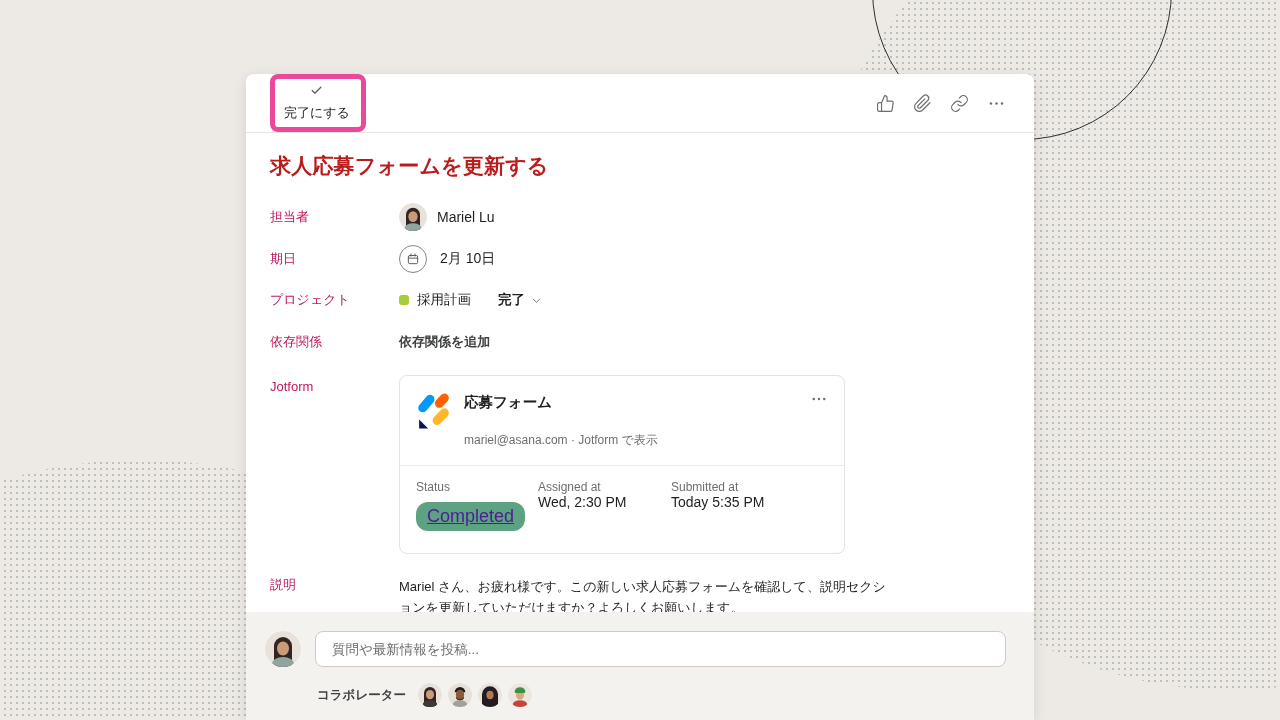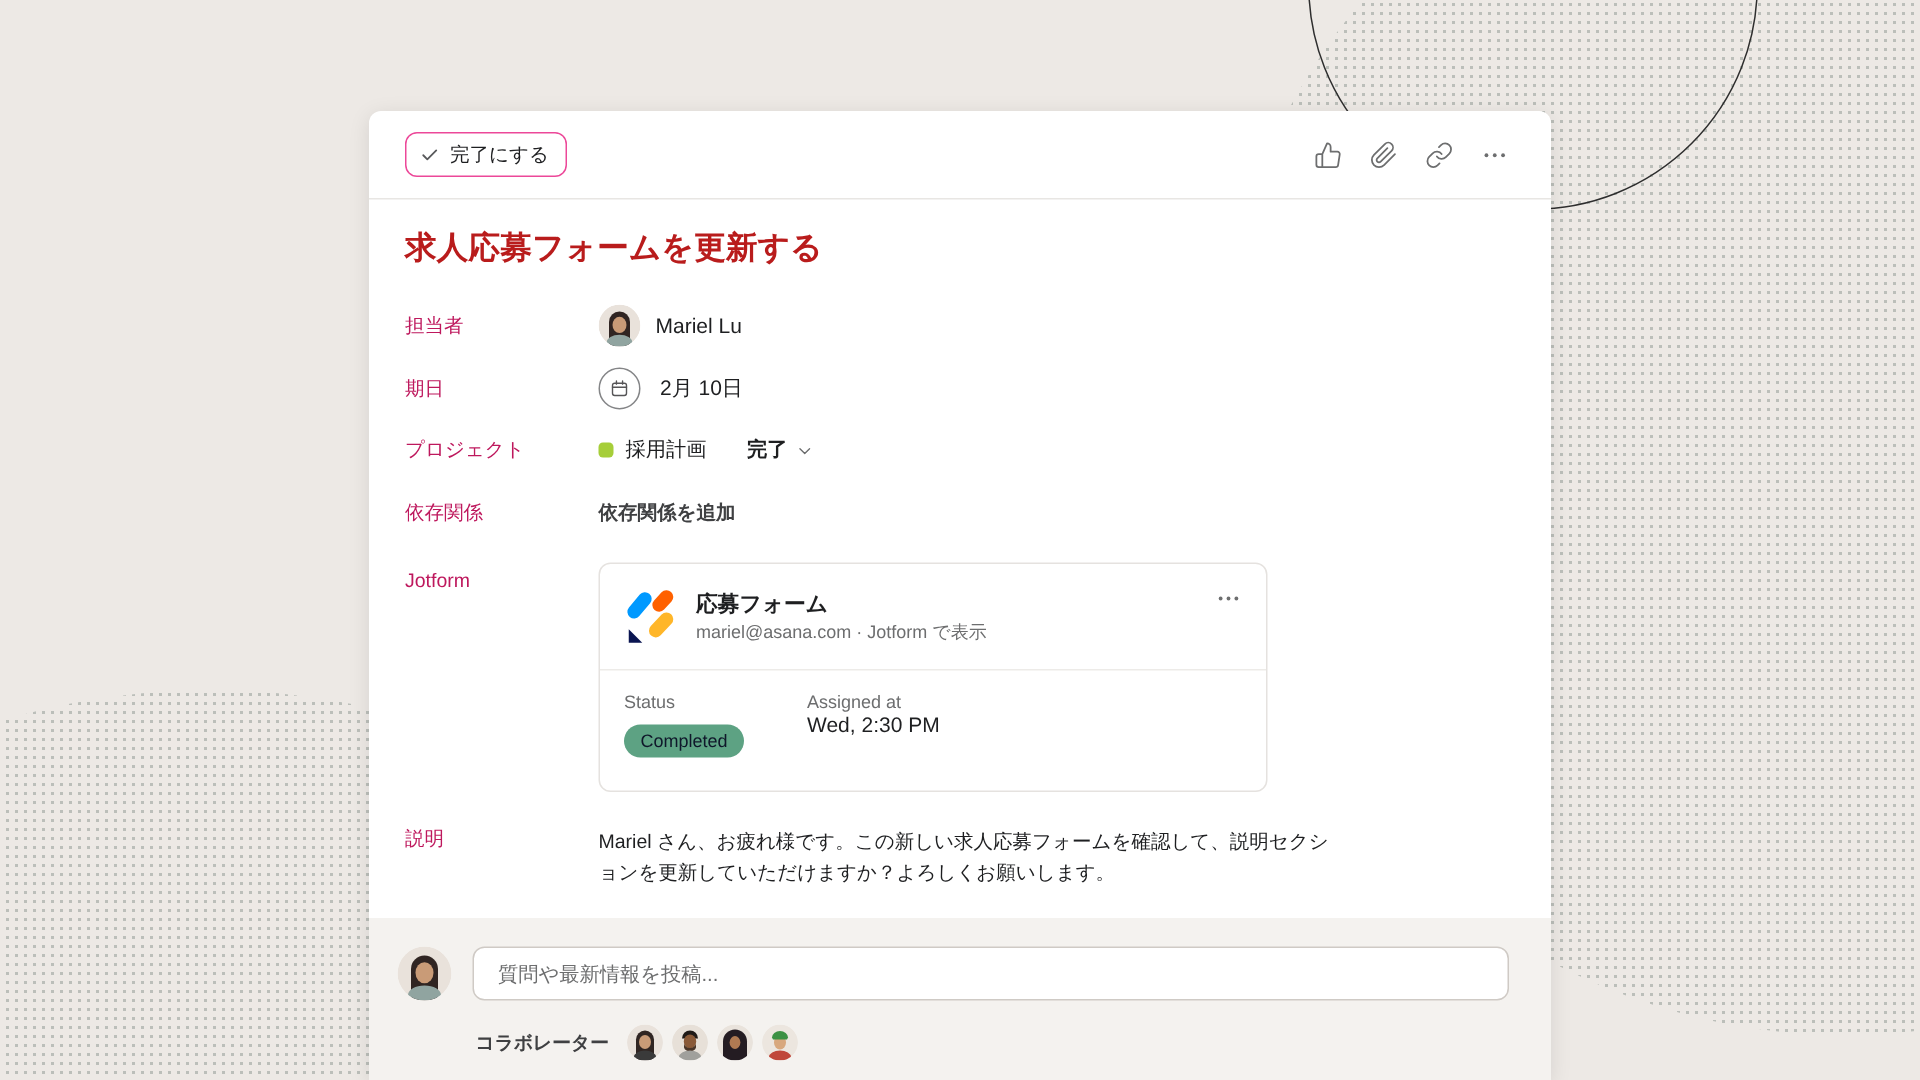--- a/index.html
+++ b/index.html
@@ -28,23 +28,24 @@
     background:#fff; border-radius:8px 8px 0 0;
     box-shadow:0 3px 14px rgba(0,0,0,.10);
     overflow:hidden;
   }
   .toolbar {
     height:59px; display:flex; align-items:center;
     padding:0 24px; border-bottom:1px solid #e8e6e3;
   }
   .complete-btn {
     display:inline-flex; align-items:center; gap:7px;
-    border:1px solid #ec4899; border-radius:8px; background:#fff;
+    border:5px solid #ec4899; border-radius:8px; background:#fff;
     padding:5px 11px 5px 9px; font-size:13px; color:#1e1f21; cursor:pointer;
     font-family:inherit;
+    flex-direction:column;
   }
   .complete-btn svg { width:13px; height:13px; stroke:#58595b; }
   .toolbar-spacer { flex:1; }
   .icon-btn {
     width:28px; height:28px; display:inline-flex; align-items:center; justify-content:center;
     background:none; border:none; color:#6d6e6f; cursor:pointer; margin-left:9px;
   }
   .icon-btn svg { width:19px; height:19px; stroke:#6d6e6f; fill:none; stroke-width:1.5; }
   .title-block { padding:18px 24px 0 24px; }
   .task-title { font-size:21px; font-weight:600; color:#b91c1c; line-height:30px; letter-spacing:.2px; }
@@ -76,35 +77,35 @@
   .project-status svg { width:11px; height:11px; stroke:#6d6e6f; fill:none; stroke-width:2; }
   .deps-action { font-size:13px; font-weight:700; color:#3f4042; cursor:pointer; }
   
   .jf-card {
     width:446px; border:1px solid #e5e2df; border-radius:8px; background:#fff; position:relative;
   }
   .jf-head { display:flex; padding:16px; }
   .jf-logo { width:36px; height:38px; flex-shrink:0; }
   .jf-head-text { margin-left:12px; padding-top:1px; }
   .jf-title { font-size:14.5px; font-weight:600; color:#1e1f21; }
-  .jf-sub { font-size:12px; color:#6d6e6f; margin-top:1px; }
+  .jf-sub { font-size:12px; color:#6d6e6f; margin-top:20px; }
   .jf-more {
     position:absolute; right:12px; top:12px; width:26px; height:22px;
     background:none; border:none; color:#6d6e6f; cursor:pointer;
     display:flex; align-items:center; justify-content:center;
   }
   .jf-more svg { width:18px; height:18px; fill:#6d6e6f; }
   .jf-divider { border-top:1px solid #edebe8; }
   .jf-body { display:flex; padding:14px 16px 22px 16px; }
   .jf-col1 { width:122px; } .jf-col2 { width:133px; }
   .jf-col-label { font-size:12px; color:#6d6e6f; }
   .jf-col-value { font-size:14px; color:#1e1f21; }
   .status-badge {
-    display:inline-block; margin-top:8px; font-size:12px; color:#0f172a;
-    padding:4px 11px; border-radius:12px;
+    display:inline-block; margin-top:8px; font-size:18px; color:#4c1d95;
+    padding:4px 11px; border-radius:12px;text-decoration:underline;
   }
   
   .desc-text { width:487px; font-size:13px; line-height:21px; color:#1e1f21; }
   
   .footer {
     position:absolute; left:0; right:0; bottom:0; top:538px;
     background:#f4f2ef;
   }
   .comment-row { display:flex; align-items:flex-start; padding:19px 28px 0 19px; gap:14px; }
   .comment-input {
@@ -231,20 +232,24 @@
         </div>
         <div class="jf-divider"></div>
         <div class="jf-body">
           <div class="jf-col1">
             <div class="jf-col-label">Status</div>
             <span class="status-badge" style="background:#5DA283">Completed</span>
           </div>
           <div class="jf-col2">
             <div class="jf-col-label">Assigned at</div>
             <div class="jf-col-value">Wed, 2:30 PM</div>
+          </div>
+          <div class="jf-col3">
+            <div class="jf-col-label">Submitted at</div>
+            <div class="jf-col-value">Today 5:35 PM</div>
           </div>
         </div>
       </div>
     </div>
 
     <div class="field-row row-desc">
       <span class="field-label">説明</span>
       <div class="desc-text">Mariel さん、お疲れ様です。この新しい求人応募フォームを確認して、説明セクションを更新していただけますか？よろしくお願いします。</div>
     </div>
 

